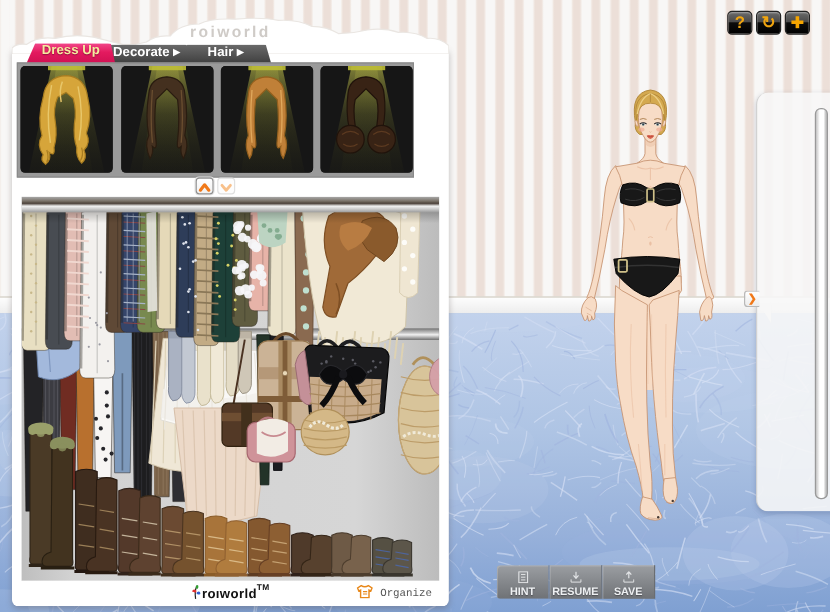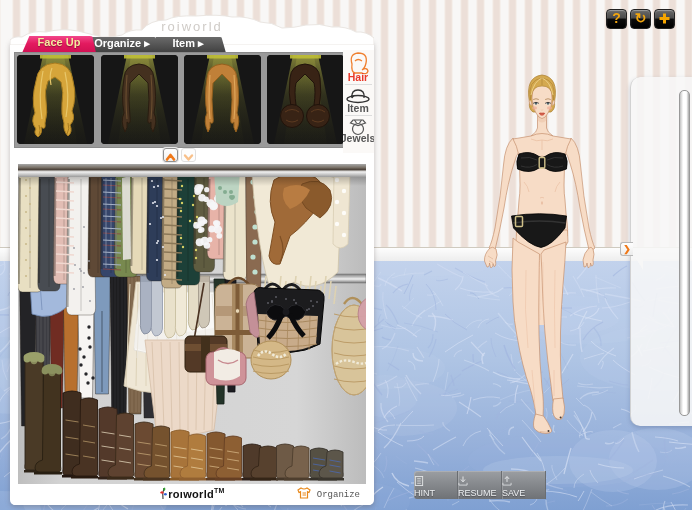--- a/index.html
+++ b/index.html
@@ -13,28 +13,28 @@
 .floor svg{position:absolute;top:0;left:0;}
 
 .tray{position:absolute;left:630px;top:77px;width:70px;height:349px;background:rgba(247,247,247,0.88);border-radius:10px 0 0 10px;box-shadow:0 2px 4px rgba(60,70,110,0.25);border-left:1px solid rgba(200,200,200,0.8);}
 .tray .sb{position:absolute;left:48px;top:13px;width:9px;height:324px;background:linear-gradient(90deg,#c2c2c2,#ffffff 35%,#ffffff 70%,#a8a8a8);border:1px solid #999;border-radius:5px;}
 .traybtn{position:absolute;left:620px;top:242px;width:12px;height:12px;background:linear-gradient(#ffffff,#ececec);border:1px solid #b8b8b8;border-right:none;border-radius:3px 0 0 3px;color:#f07818;font-weight:bold;font-size:9px;line-height:12px;text-align:center;}
 .traynotch{position:absolute;left:633px;top:254px;width:10px;height:16px;background:rgba(247,247,247,0.88);clip-path:polygon(0 0,100% 0,100% 100%,60% 60%);}
 
 .tbtn{position:absolute;width:19px;height:18px;border-radius:4px;background:linear-gradient(#6a6a6a,#4a4a4a 45%,#0c0c0c 50%,#000);border:1px solid #222;box-shadow:inset 0 1px 1px rgba(255,255,255,0.35);color:#f0a510;font-weight:bold;text-align:center;font-size:14px;line-height:17px;}
 
 .abar{position:absolute;left:414px;top:471px;height:32px;display:flex;}
-.ab{width:43px;height:28px;background:linear-gradient(#9b9ea2,#878a8e 45%,#6f7276);border-right:1px solid #6a6d71;box-shadow:inset 1px 1px 0 rgba(255,255,255,0.18);color:#eef0f2;font-size:9px;font-weight:normal;text-align:left;letter-spacing:0;text-shadow:0 1px 1px rgba(40,40,45,0.5);}
+.ab{width:43px;height:28px;background:linear-gradient(#9b9ea2,#878a8e 45%,#6f7276);border-right:1px solid #6a6d71;box-shadow:inset 1px 1px 0 rgba(255,255,255,0.18);color:#eef0f2;font-size:9px;font-weight:bold;text-align:center;letter-spacing:0;text-shadow:0 1px 1px rgba(40,40,45,0.5);}
 .ab .ic{height:12px;margin-top:5px;line-height:11px;}
 .ab.first{border-radius:3px 0 0 3px;}
 .ab.ch{width:66px;background:linear-gradient(#d0606f,#c14c5e 45%,#aa3246);border-radius:0 3px 3px 0;border-right:none;}
 
 .panel{position:absolute;left:10px;top:28px;width:364px;height:477px;}
 .panelbg{position:absolute;left:0px;top:12px;width:364px;height:465px;background:#fff;border-radius:5px;box-shadow:0 2px 5px rgba(90,80,80,0.35);}
-.rw{position:absolute;top:-9px;left:0;width:364px;text-align:center;font-size:13px;font-weight:normal;letter-spacing:2px;color:#cfcbc7;text-shadow:0 1px 0 #fff;}
+.rw{position:absolute;top:-9px;left:0;width:364px;text-align:center;font-size:13px;font-weight:bold;letter-spacing:2px;color:#cfcbc7;text-shadow:0 1px 0 #fff;}
 
 .tabs{position:absolute;left:8px;top:8px;height:25px;}
 .tab{position:absolute;height:16px;padding:0;text-align:center;font-weight:bold;font-size:11px;}
 
 .thumbs{position:absolute;left:4px;top:24px;width:329px;height:94px;background:#9a9a9a;border:1px solid #8a8a8a;}
 .cell{position:absolute;top:2px;width:77px;height:89px;background:#161616;border-radius:4px;overflow:hidden;}
 
 .mini{position:absolute;left:333px;top:22px;width:31px;height:103px;background:#fbf9f7;font-weight:bold;text-align:center;}
 
 .arr{position:absolute;width:13px;height:12px;border-radius:3px;text-align:center;}
@@ -852,23 +852,23 @@
           </svg></div>SAVE</div>
   </div>
 
   <div class="panel">
     <div class="panelbg"></div>
     <svg style="position:absolute;left:0;top:-14px;" width="364" height="31" viewBox="0 0 364 31">
       <path d="M0,31 L0,26 Q4,22 12,23 Q22,16 36,18 Q52,14 68,17 Q80,20 92,23 Q102,24 112,21 Q120,15 132,16 Q140,6 156,6 Q166,1 186,2 Q208,0 222,3 Q238,2 250,8 Q262,8 272,14 Q284,14 296,11 Q310,9 322,13 Q336,12 346,18 Q356,17 364,24 L364,31 Z" fill="#ffffff" stroke="#eae6e2" stroke-width="1"></path>
     </svg>
     <div class="rw">roiworld</div>
     <div class="tabs">
-      <div class="tab" style="left:132px;top:1px;width:76px;background:linear-gradient(#6a6a6a,#3f3f3f);color:#fff;border-radius:6px 6px 0 0;clip-path:polygon(8% 0,94% 0,100% 100%,0 100%);">Item ▸</div>
-      <div class="tab" style="left:66px;top:1px;width:76px;background:linear-gradient(#6a6a6a,#3f3f3f);color:#fff;border-radius:6px 6px 0 0;clip-path:polygon(8% 0,94% 0,100% 100%,0 100%);">Organize ▸</div>
-      <div class="tab" style="left:4px;top:0px;width:74px;height:17px;background:linear-gradient(#f2478a,#e31a5f 45%,#d01052);color:#f5eb9e;border-radius:6px 6px 0 0;clip-path:polygon(10% 0,95% 0,100% 100%,0 100%);text-shadow:0 1px 1px #901040;">Face Up</div>
+      <div class="tab" style="left:132px;top:1px;width:76px;background:linear-gradient(#6a6a6a,#3f3f3f);color:#fff;border-radius:6px 6px 0 0;clip-path:polygon(8% 0,94% 0,100% 100%,0 100%);">Hair ▸</div>
+      <div class="tab" style="left:66px;top:1px;width:76px;background:linear-gradient(#6a6a6a,#3f3f3f);color:#fff;border-radius:6px 6px 0 0;clip-path:polygon(8% 0,94% 0,100% 100%,0 100%);">Decorate ▸</div>
+      <div class="tab" style="left:4px;top:0px;width:74px;height:17px;background:linear-gradient(#f2478a,#e31a5f 45%,#d01052);color:#f5eb9e;border-radius:6px 6px 0 0;clip-path:polygon(10% 0,95% 0,100% 100%,0 100%);text-shadow:0 1px 1px #901040;">Dress Up</div>
     </div>
     <div class="thumbs" id="thumbs">
         <div class="cell" style="left:2px;"><svg width="77" height="89" viewBox="0 0 77 89">
             <rect x="0" y="0" width="77" height="89" fill="#161616"></rect>
             <defs>
               <linearGradient id="cone" x1="0" y1="0" x2="0" y2="1">
                 <stop offset="0" stop-color="#9a9a40" stop-opacity="0.8"></stop>
                 <stop offset="0.45" stop-color="#6a6a2c" stop-opacity="0.32"></stop>
                 <stop offset="1" stop-color="#3a3a18" stop-opacity="0.08"></stop>
               </linearGradient>
@@ -931,42 +931,20 @@
             </defs>
             <polygon points="26,0 51,0 70,89 7,89" fill="url(#cone)"></polygon>
             <polygon points="30,0 47,0 60,89 17,89" fill="url(#cone)" opacity="0.7"></polygon>
             <rect x="23" y="0" width="31" height="3.5" fill="#bebe36" opacity="0.9"></rect>
             <path d="M38,9 Q24,10 23,23 Q21,38 24,52 L29,50 Q27,36 29,28 L38,19 L47,28 Q49,36 47,50 L52,52 Q55,38 53,23 Q52,10 38,9 Z" fill="#382315" stroke="#20130b" stroke-width="1"></path>
             <circle cx="25" cy="61" r="11.5" fill="#382315" stroke="#20130b" stroke-width="1"></circle>
             <circle cx="51" cy="61" r="11.5" fill="#382315" stroke="#20130b" stroke-width="1"></circle>
             <path d="M18,57 Q25,52 32,57 M44,57 Q51,52 58,57 M19,65 Q25,69 31,65 M45,65 Q51,69 57,65" fill="none" stroke="#5c3a20" stroke-width="1"></path>
           </svg></div>
       </div>
-    <div class="mini" id="mini">
-<svg width="31" height="103" viewBox="0 0 31 103">
-<g fill="none" stroke="#f08030" stroke-width="1.3">
- <path d="M9,14 Q6,4 15,3 Q25,3 23,13 Q22,18 19,20 Q24,17 25,21 Q24,25 19,23 L12,23 Q8,22 9,14 Z"></path>
- <path d="M12,11 Q15,8 19,11"></path>
-</g>
-<text x="15" y="31" font-size="10.5" font-weight="bold" fill="#e8392a" text-anchor="middle" font-family="Liberation Sans">Hair</text>
-<line x1="2" y1="34.5" x2="29" y2="34.5" stroke="#ddd" stroke-width="1"></line>
-<g>
- <ellipse cx="15" cy="49" rx="11" ry="3.5" fill="none" stroke="#333" stroke-width="1.3"></ellipse>
- <path d="M9,48 Q8,40 15,40 Q22,40 21,48" fill="none" stroke="#333" stroke-width="1.3"></path>
- <path d="M8,45 l3.5,1 -2.5,2.5 z" fill="#333"></path>
-</g>
-<text x="15" y="62" font-size="10.5" font-weight="bold" fill="#555" text-anchor="middle" font-family="Liberation Sans">Item</text>
-<line x1="2" y1="65.5" x2="29" y2="65.5" stroke="#ddd" stroke-width="1"></line>
-<g fill="none" stroke="#555" stroke-width="1.2">
- <circle cx="15" cy="79" r="5.5"></circle>
- <path d="M10,70 L20,70 L22.5,73 L15,75.5 L7.5,73 Z"></path>
- <path d="M11.5,70 L13.5,73 M18.5,70 L16.5,73"></path>
-</g>
-<text x="15" y="92" font-size="10.5" font-weight="bold" fill="#555" text-anchor="middle" font-family="Liberation Sans">Jewels</text>
-</svg></div>
     <div class="arr up"><svg width="13" height="12" viewBox="0 0 13 12">
           <path d="M3,8.5 L6.5,4 L10,8.5" fill="none" stroke="#f07818" stroke-width="2.6" stroke-linecap="round" stroke-linejoin="round"></path>
         </svg></div>
     <div class="arr dn"><svg width="13" height="12" viewBox="0 0 13 12">
           <path d="M3,4.5 L6.5,8.5 L10,4.5" fill="none" stroke="#f8c08a" stroke-width="2.4" stroke-linecap="round" stroke-linejoin="round"></path>
         </svg></div>
     <div class="closet">
       <div class="cl-in"><svg id="closetart" width="348" height="320" viewBox="0 0 348 320">
             <defs>
 <linearGradient id="railg" x1="0" y1="0" x2="0" y2="1">

